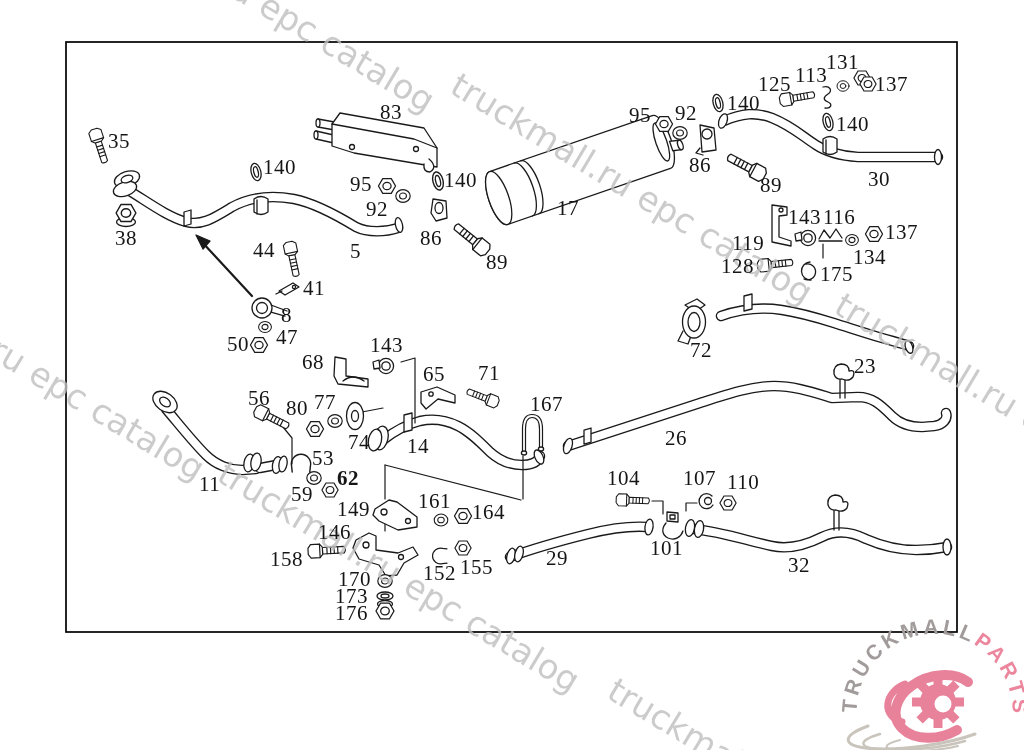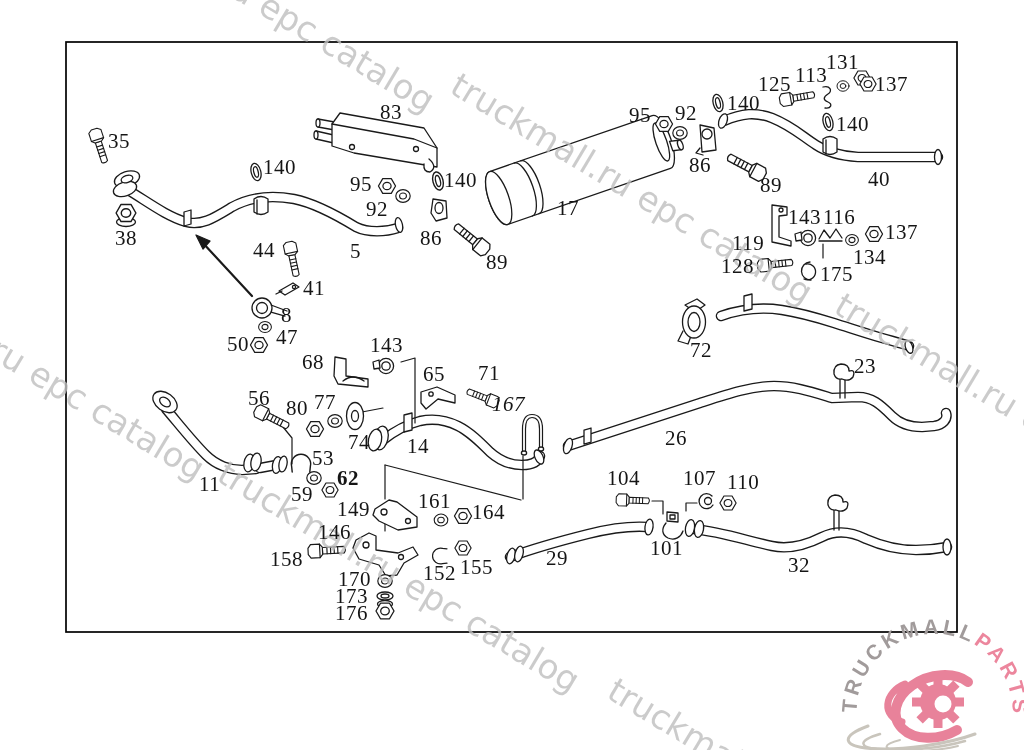--- a/index.html
+++ b/index.html
@@ -366,36 +366,36 @@
       <div class="part-label" style="left: 629px; top: 103px;">95</div>
       <div class="part-label" style="left: 675px; top: 101px;">92</div>
       <div class="part-label" style="left: 727px; top: 91px;">140</div>
       <div class="part-label" style="left: 758px; top: 72px;">125</div>
       <div class="part-label" style="left: 795px; top: 63px;">113</div>
       <div class="part-label" style="left: 826px; top: 50px;">131</div>
       <div class="part-label" style="left: 875px; top: 72px;">137</div>
       <div class="part-label" style="left: 836px; top: 112px;">140</div>
       <div class="part-label" style="left: 689px; top: 153px;">86</div>
       <div class="part-label" style="left: 760px; top: 173px;">89</div>
-      <div class="part-label" style="left: 868px; top: 167px;">40</div>
+      <div class="part-label" style="left: 868px; top: 167px;">30</div>
       <div class="part-label" style="left: 732px; top: 219px; margin-top: 12px;">119</div>
       <div class="part-label" style="left: 788px; top: 205px;">143</div>
       <div class="part-label" style="left: 823px; top: 205px;">116</div>
       <div class="part-label" style="left: 885px; top: 220px;">137</div>
       <div class="part-label" style="left: 853px; top: 245px;">134</div>
       <div class="part-label" style="left: 721px; top: 254px;">128</div>
       <div class="part-label" style="left: 820px; top: 262px;">175</div>
       <div class="part-label" style="left: 690px; top: 338px;">72</div>
       <div class="part-label" style="left: 854px; top: 354px;">23</div>
       <div class="part-label" style="left: 665px; top: 426px;">26</div>
       <div class="part-label" style="left: 302px; top: 350px;">68</div>
       <div class="part-label" style="left: 370px; top: 333px;">143</div>
       <div class="part-label" style="left: 423px; top: 362px;">65</div>
       <div class="part-label" style="left: 478px; top: 361px;">71</div>
-      <div class="part-label" style="left: 492px; top: 392px; font-style: italic;">167</div>
+      <div class="part-label" style="left: 530px; top: 392px;">167</div>
       <div class="part-label" style="left: 248px; top: 386px;">56</div>
       <div class="part-label" style="left: 286px; top: 396px;">80</div>
       <div class="part-label" style="left: 314px; top: 390px;">77</div>
       <div class="part-label" style="left: 348px; top: 430px;">74</div>
       <div class="part-label" style="left: 407px; top: 434px;">14</div>
       <div class="part-label" style="left: 199px; top: 472px;">11</div>
       <div class="part-label" style="left: 312px; top: 446px;">53</div>
       <div class="part-label" style="left: 291px; top: 482px;">59</div>
       <div class="part-label" style="left: 337px; top: 466px; font-weight: bold;">62</div>
       <div class="part-label" style="left: 337px; top: 497px;">149</div>

